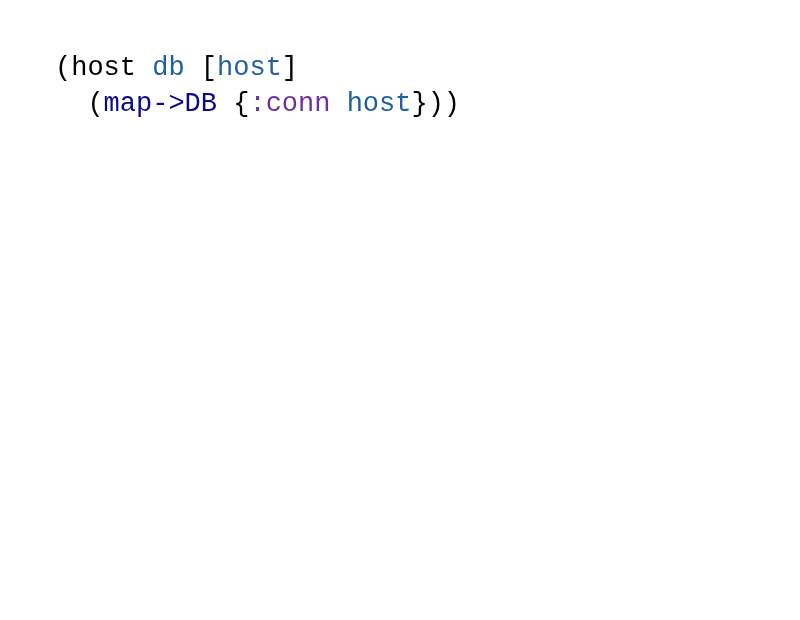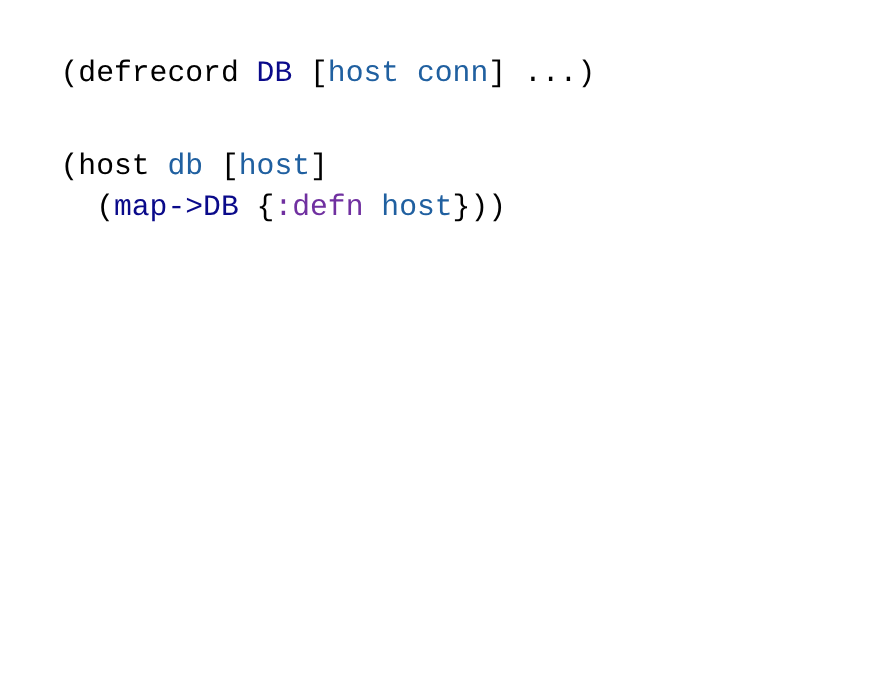--- a/index.html
+++ b/index.html
@@ -46,21 +46,18 @@
     }
     .tok-black {
       color: #000000;
     }
   </style>
 </head>
 <body>
 
 <div class="slide">
 
-  <div class="code-block">
-    <div class="code-line"><span class="tok-black">(defrecord </span><span class="tok-navy">DB</span><span class="tok-black"> [</span><span class="tok-blue">host</span><span class="tok-black"> </span><span class="tok-blue">conn</span><span class="tok-black">] ...)</span></div>
-  </div>
 
   <div class="code-block">
     <div class="code-line"><span class="tok-black">(host </span><span class="tok-blue">db</span><span class="tok-black"> [</span><span class="tok-blue">host</span><span class="tok-black">]</span></div>
-    <div class="code-line"><span class="tok-black">  (</span><span class="tok-navy">map-&gt;DB</span><span class="tok-black"> {</span><span class="tok-purple">:defn</span><span class="tok-black"> </span><span class="tok-blue">host</span><span class="tok-black">}))</span></div>
+    <div class="code-line"><span class="tok-black">  (</span><span class="tok-navy">map-&gt;DB</span><span class="tok-black"> {</span><span class="tok-purple">:conn</span><span class="tok-black"> </span><span class="tok-blue">host</span><span class="tok-black">}))</span></div>
   </div>
 </div>
 
 </body></html>

